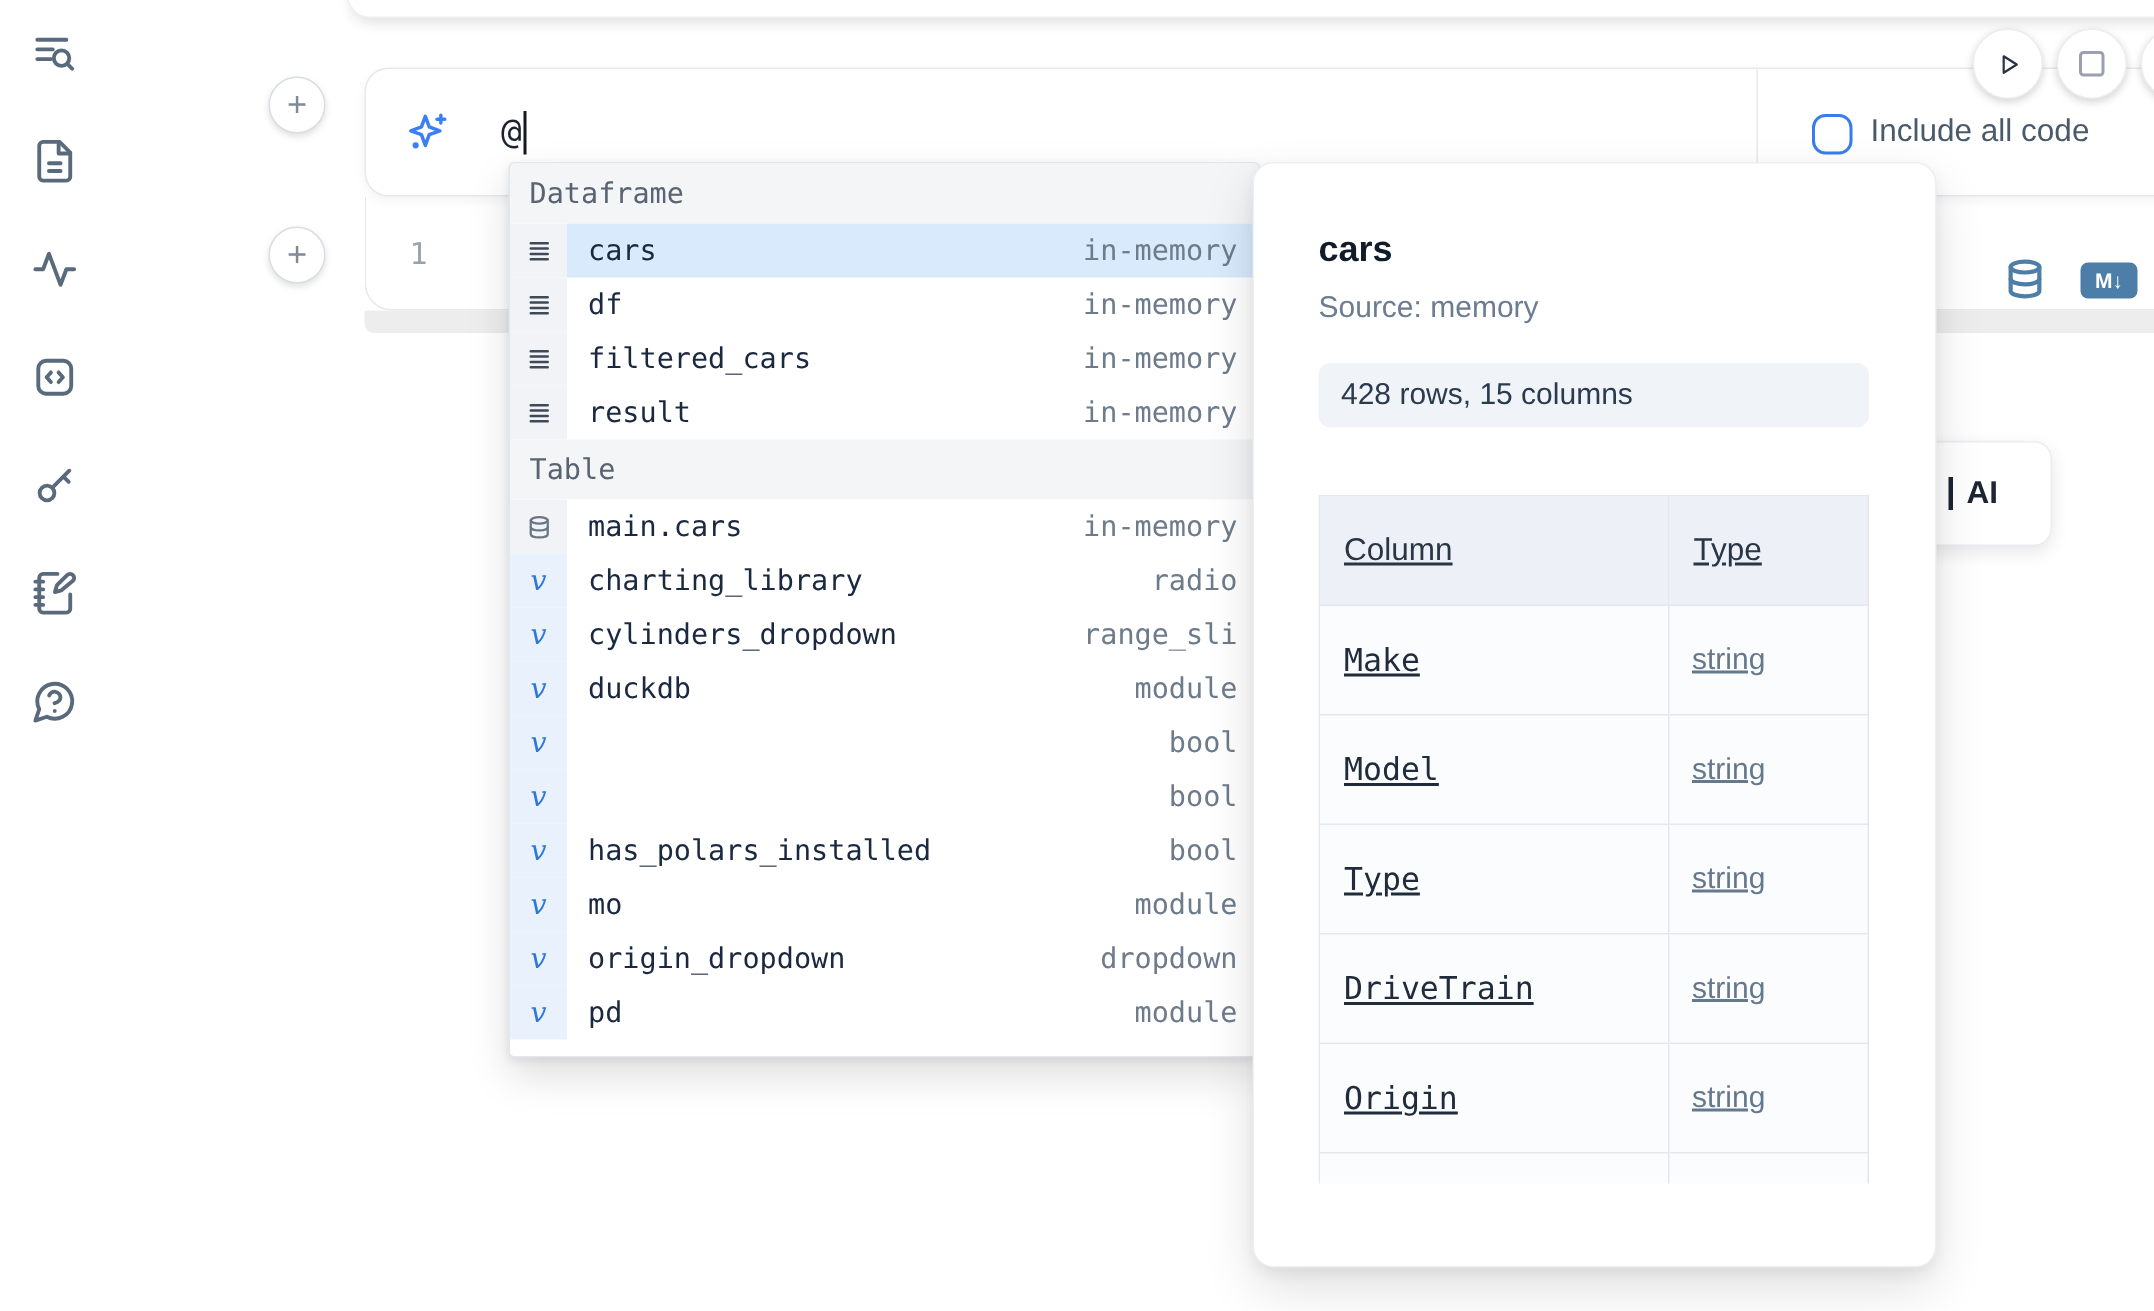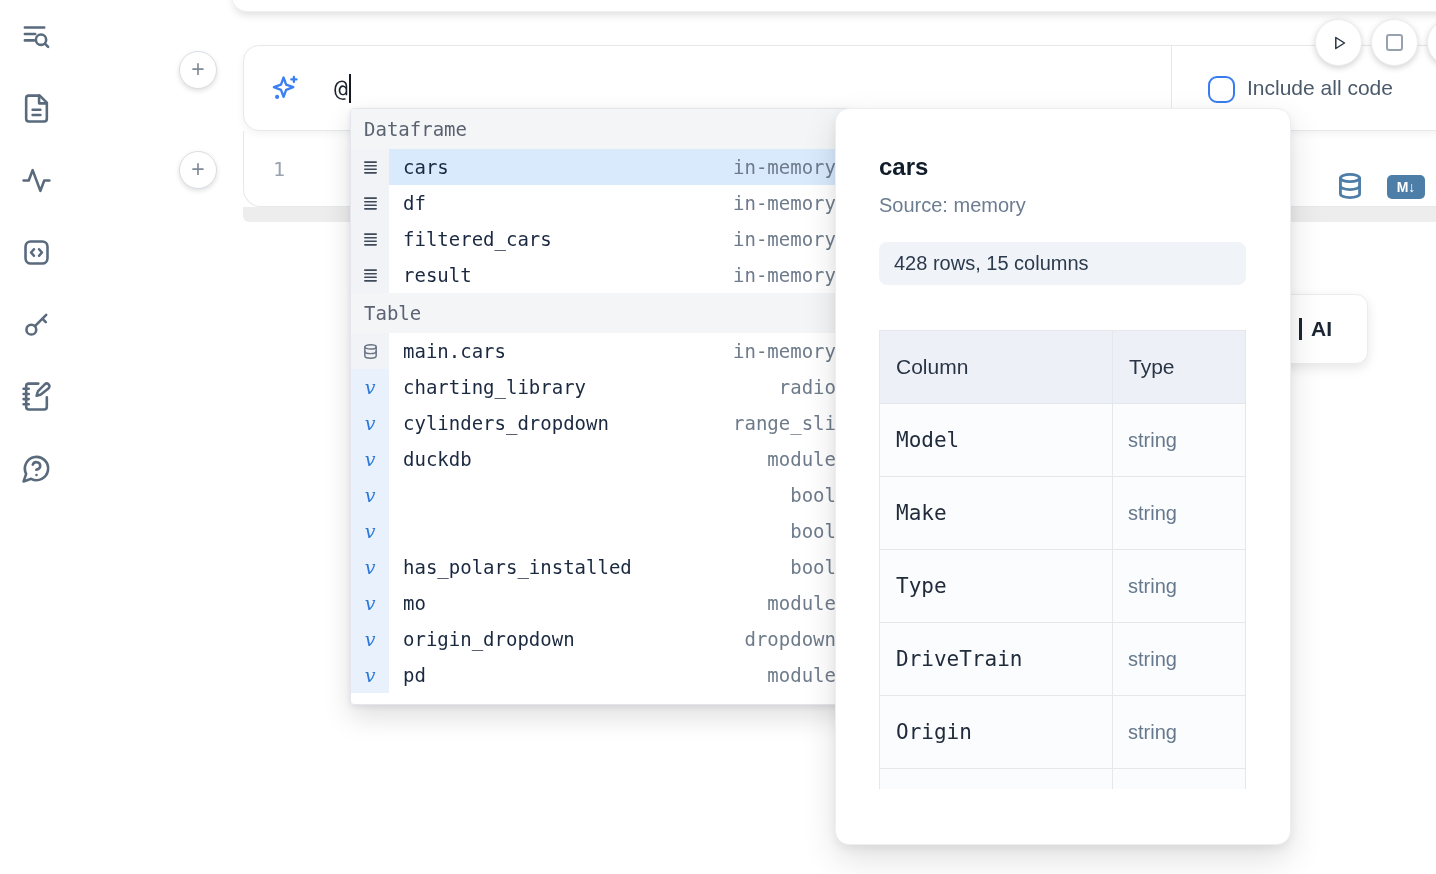--- a/index.html
+++ b/index.html
@@ -76,21 +76,21 @@
     background:#4d7ea8; border-radius:5px; color:#fff;
     font-size:14px; font-weight:bold; display:flex; align-items:center; justify-content:center;
     letter-spacing:0;
   }
   .gray-band {
     position:absolute; left:243px; top:207px; width:1213px; height:15px;
     background:#ededee; border-radius:0 0 0 6px; z-index:4;
   }
   
   .dropdown {
-    position:absolute; left:350px; top:108px; width:501px; height:597px;
+    position:absolute; left:339px; top:108px; width:501px; height:597px;
     background:#fff; border:1px solid #e3e6ea; border-radius:4px;
     box-shadow:0 12px 28px rgba(0,0,0,.13), 0 2px 6px rgba(0,0,0,.08);
     overflow:hidden; z-index:30; font-size:19px;
   }
   .dd-header {
     height:40px; background:#f4f5f7; color:#5a6372; display:flex;
     align-items:center; padding-left:13px;
   }
   .dd-row { height:36px; display:flex; align-items:stretch; background:#fff; cursor:pointer; }
   .dd-gutter { width:38px; flex:0 0 38px; display:flex; align-items:center; justify-content:center; }
@@ -112,21 +112,21 @@
   }
   .panel-title { margin-top:44px; font-size:24px; font-weight:bold; color:#111c2b; }
   .panel-source { margin-top:13px; font-size:20px; color:#6c7c91; }
   .shape-badge {
     margin-top:25px; height:43px; background:#f0f4f9; border-radius:8px;
     display:flex; align-items:center; padding-left:15px;
     font-size:20px; color:#2c3a4d;
   }
   .table-wrap { margin-top:45px; height:459px; overflow:hidden; }
   table.schema { width:100%; border-collapse:collapse; }
-  table.schema th, table.schema td { border:1px solid #e4e8ed; height:73px; text-align:left; }
+  table.schema th, table.schema td { border:1px solid #e4e8ed; height:73px; text-align:left;text-decoration:underline; }
   table.schema th {
     background:#edf1f7; font-weight:normal; font-size:21px; color:#2a3545; padding-left:16px;
   }
   table.schema th.col-type, table.schema td.cell-type { width:133px; }
   table.schema td { background:#fbfcfe; }
   td.cell-name { font-size:21px; color:#202c3b; padding-left:16px; }
   td.cell-type { font-size:20px; color:#66788c; padding-left:15px; font-family:"Liberation Sans", sans-serif; }
   
   .ai-partial {
     position:absolute; left:1240px; top:294px; width:128px; height:70px;
@@ -384,25 +384,25 @@
     <div class="table-wrap">
       <table class="schema">
         <thead>
             <tr id="schema-head">
               <th>Column</th>
               <th class="col-type">Type</th>
             </tr>
           </thead>
         <tbody id="schema-body">
             <tr>
+              <td class="cell-name mono">Make</td>
+              <td class="cell-type">string</td>
+            </tr>
+            <tr>
               <td class="cell-name mono">Model</td>
-              <td class="cell-type">string</td>
-            </tr>
-            <tr>
-              <td class="cell-name mono">Make</td>
               <td class="cell-type">string</td>
             </tr>
             <tr>
               <td class="cell-name mono">Type</td>
               <td class="cell-type">string</td>
             </tr>
             <tr>
               <td class="cell-name mono">DriveTrain</td>
               <td class="cell-type">string</td>
             </tr>

